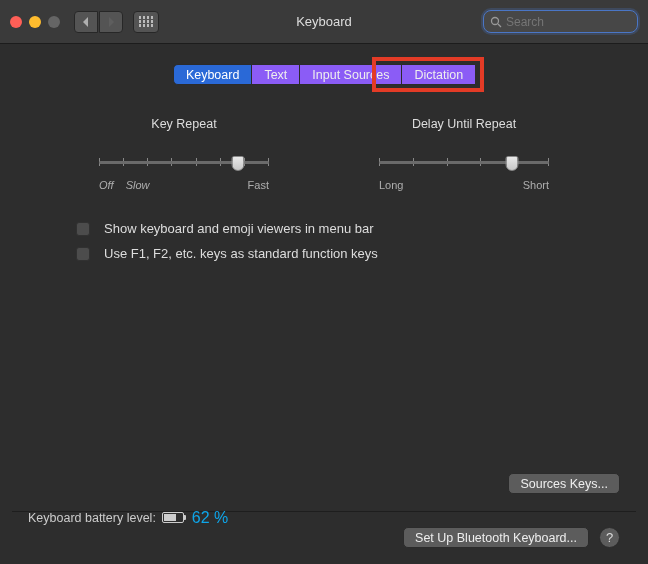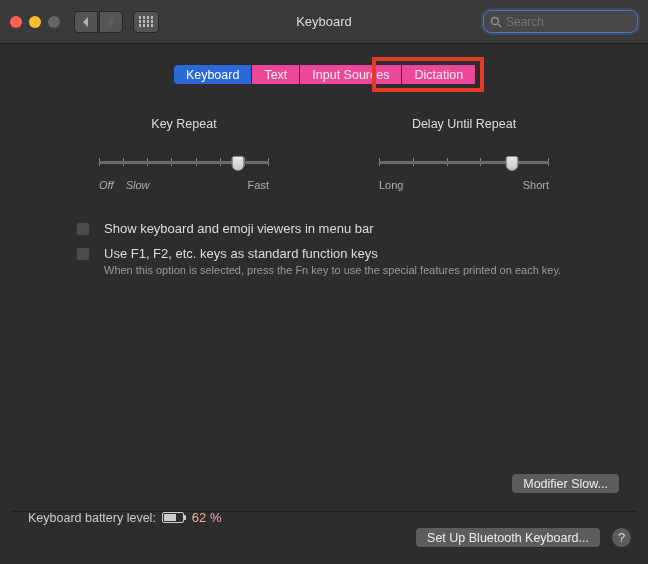--- a/index.html
+++ b/index.html
@@ -23,21 +23,21 @@
   .grid-cell span { background: #bbb; }
   .title { color:#ddd; font-size:13px; font-weight:500; position:absolute; left:50%; transform:translateX(-50%); }
   .search { margin-left:auto; display:flex;align-items:center; width:155px; height:23px; background:#474747; border:1.5px solid #4a76c6; border-radius:8px; padding:0 6px; box-shadow:0 0 0 2px rgba(74,118,198,.25);}
   .search svg{ fill:#999; flex:0 0 auto;}
   .search input { flex:1; background:transparent; border:none; outline:none; color:#ddd; font-size:12px; margin-left:4px;}
 
   
   .panel { padding: 20px 28px 0; }
   .tabs { display:flex; justify-content:center; }
   .tab-group { display:flex; border-radius:5px; overflow:visible; position:relative;}
-  .tab { height:21px; padding:0 12px; font-size:12.5px; color:#eee; background:#ec4899; border:1px solid #2b2b2b; border-right:none; display:flex;align-items:center; cursor:pointer;}
+  .tab { height:21px; padding:0 12px; font-size:12.5px; color:#eee; background:#8b5cf6; border:1px solid #2b2b2b; border-right:none; display:flex;align-items:center; cursor:pointer;}
   .tab:first-child{ border-radius:5px 0 0 5px; }
   .tab:last-child{ border-right:1px solid #2b2b2b; border-radius:0 5px 5px 0; }
   .tab.active{ background:#2a69d7; color:#fff; }
   .highlight { position:absolute; border:4px solid #e33b26; pointer-events:none; }
 
   .sliders { display:flex; justify-content:center; gap:110px; margin-top:32px; }
   .slider-block { width:170px; text-align:center; }
   .slider-label { color:#ddd; font-size:12.5px; margin-bottom:24px; }
   .track { position:relative; height:18px; }
   .track-line { height:3px; background:#6a6a6a; border-radius:2px; position:relative; top:6px; }
@@ -51,27 +51,27 @@
   .checkline { display:flex; align-items:flex-start; gap:14px; margin-bottom:10px; }
   .checkbox { width:14px; height:14px; border-radius:3px; background:#4c4c4c; border:1px solid #313131; margin-top:1px; flex-shrink:0;}
   .checktxt { color:#ddd; font-size:13px; }
   .sub { color:#9a9a9a; font-size:11px; margin-top:3px; padding-left:0;}
 
   .modkeys { position:absolute; right:28px; bottom:70px; }
   .btn { height:21px; padding:0 11px; font-size:12.5px; color:#eee; background:#5c5c5c; border:1px solid #2b2b2b; border-radius:5px; display:inline-flex;align-items:center; cursor:pointer;}
 
   .hr { position:absolute; left:12px; right:12px; bottom:52px; height:1px; background:#1e1e1e; }
 
-  .footer { position:absolute; bottom:16px; left:28px; right:16px; display:flex; align-items:center; }
+  .footer { position:absolute; bottom:16px; left:28px; right:28px; display:flex; align-items:center; }
   .batt-label { color:#ccc; font-size:12.5px; }
   .batt-icon { display:inline-flex; align-items:center; margin:0 6px; }
   .batt-icon .body{ width:22px; height:11px; border:1px solid #ccc; border-radius:2px; position:relative;}
   .batt-icon .fill{ position:absolute; left:1px; top:1px; bottom:1px; width:60%; background:#ccc;}
   .batt-icon .cap{ width:2px; height:5px; background:#ccc; border-radius:0 1px 1px 0;}
-  .batt-val{ color:#fca5a5; font-size:13px; }
+  .batt-val{ color:#0ea5e9; font-size:16px; }
   .footer-right{ margin-left:auto; display:flex; align-items:center; gap:10px;margin-top:40px;}
   .help { width:21px; height:21px; border-radius:50%; background:#5c5c5c; border:1px solid #2b2b2b; color:#ddd; font-size:13px; display:flex;align-items:center;justify-content:center; cursor:pointer;}
 </style>
 </head>
 <body>
 
 <div class="titlebar">
   <div class="traffic">
     <div class="dot r"></div>
     <div class="dot y"></div>
@@ -174,28 +174,27 @@
 
   <div class="options">
     <div class="checkline">
       <div class="checkbox"></div>
       <div class="checktxt">Show keyboard and emoji viewers in menu bar</div>
     </div>
     <div class="checkline">
       <div class="checkbox"></div>
       <div>
         <div class="checktxt">Use F1, F2, etc. keys as standard function keys</div>
-        <div class="sub">When this option is selected, press the Fn key to use the special features printed on each key.</div>
       </div>
     </div>
   </div>
 </div>
 
 <div class="modkeys">
-  <div class="btn">Modifier Slow...</div>
+  <div class="btn">Sources Keys...</div>
 </div>
 
 <div class="hr"></div>
 
 <div class="footer">
   <span class="batt-label">Keyboard battery level:</span>
   <span class="batt-icon">
     <span class="body">
         <span class="fill"></span>
       </span>

